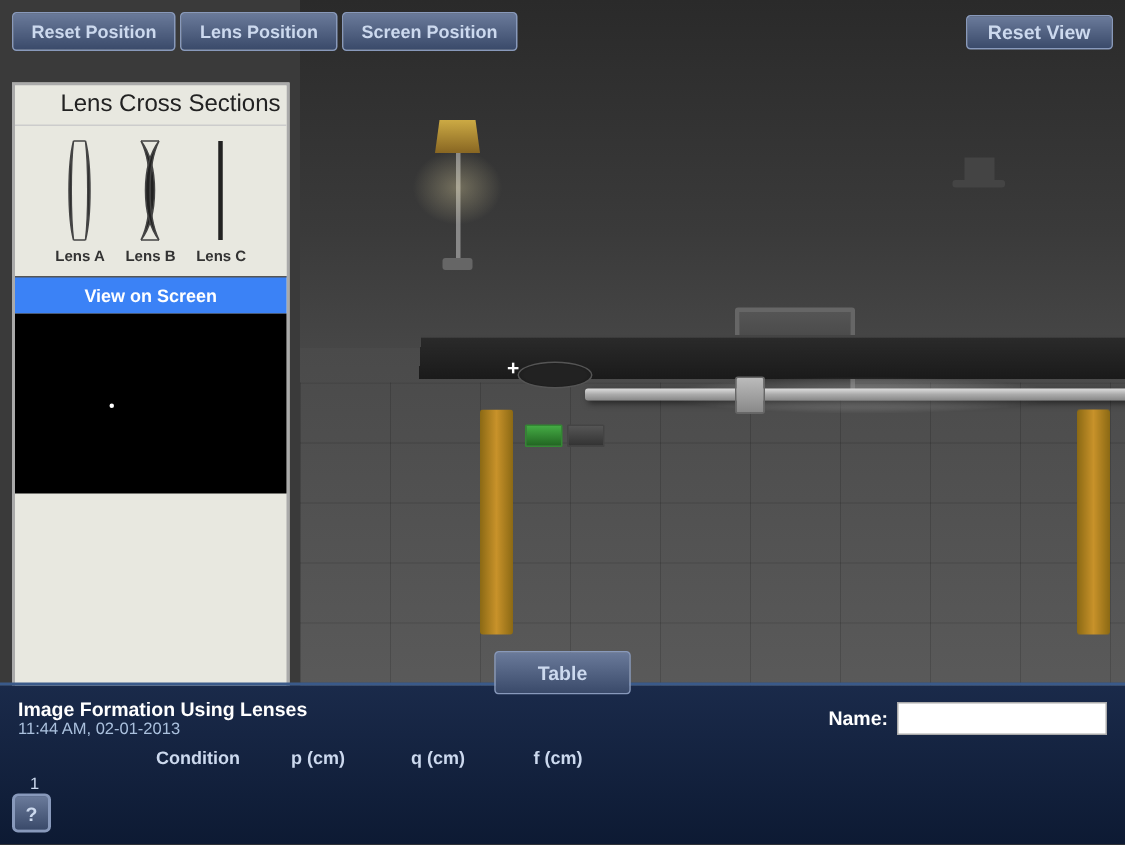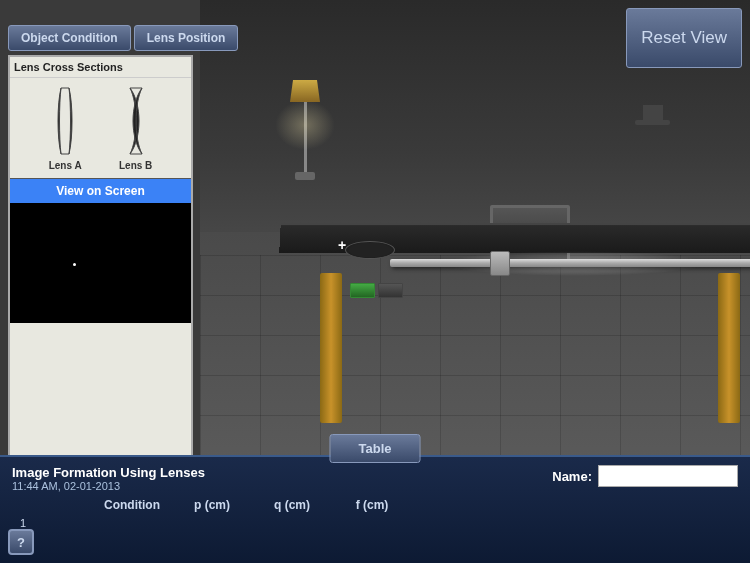--- a/index.html
+++ b/index.html
@@ -24,25 +24,25 @@
       cursor: pointer;
       border-radius: 3px;
       margin-right: 3px;
       font-weight: bold;
     }
     #reset-view-btn {
       margin-left: auto;
       background: linear-gradient(180deg, #6a7a9a 0%, #3a4a6a 100%);
       border: 1px solid #8899bb;
       color: #ccd9ee;
-      font-size: 17px;
-      padding: 19px 14px;
+      font-size: 13px;
+      padding: 3px 14px;
       cursor: pointer;
       border-radius: 3px;
-      font-weight: normal;
+      font-weight: bold;
     }
 
     
     #scene {
       position: absolute;
       top: 0;
       left: 200px;
       right: 0;
       bottom: 100px;
       overflow: hidden;
@@ -253,24 +253,24 @@
       top: 55px;
       left: 8px;
       width: 185px;
       bottom: 100px;
       background: #e8e8e0;
       border: 2px solid #aaa;
       z-index: 5;
     }
     #lens-section-title {
       background: #e8e8e0;
-      text-align: left;
+      text-align: right;
       padding: 4px;
-      font-size: 11px;
-      font-weight: bold;
+      font-size: 16px;
+      font-weight: normal;
       color: #222;
       border-bottom: 1px solid #ccc;
     }
     #lens-diagrams {
       display: flex;
       justify-content: space-around;
       padding: 8px 20px;
       background: #e8e8e0;
       height: 100px;
       align-items: center;
@@ -343,21 +343,21 @@
       right: 0;
       height: 108px;
       background: linear-gradient(180deg, #1a2a4a 0%, #0d1a33 100%);
       border-top: 2px solid #3a5a8a;
       z-index: 15;
       padding: 8px 12px;
     }
     #bottom-panel-header {
       display: flex;
       justify-content: space-between;
-      align-items: flex-start;
+      align-items: center;
       margin-bottom: 6px;
     }
     #panel-title {
       color: #fff;
       font-size: 13px;
       font-weight: bold;
     }
     #panel-datetime {
       color: #aac0dd;
       font-size: 11px;
@@ -473,22 +473,23 @@
       position: absolute;
       color: #fff;
       font-size: 14px;
       font-weight: bold;
     }
   </style>
 </head>
 <body>
 
 <div id="toolbar">
-  <button class="nav-btn">Object Condition</button>
+  <button class="nav-btn">Reset Position</button>
   <button class="nav-btn">Lens Position</button>
+  <button class="nav-btn">Screen Position</button>
   <button id="reset-view-btn">Reset View</button>
 </div>
 
 <div id="left-panel">
   <div id="lens-section-title">Lens Cross Sections</div>
   <div id="lens-diagrams">
 
     <div class="lens-diagram">
       <svg class="lens-svg" viewBox="0 0 28 70">
         <path d="M10,2 C6,18 6,52 10,68 C8,52 8,18 10,2 Z" fill="#222" stroke="#444" stroke-width="1"></path>
@@ -502,20 +503,26 @@
     <div class="lens-diagram">
       <svg class="lens-svg" viewBox="0 0 28 70">
         <path d="M8,2 C20,18 20,52 8,68 C16,52 16,18 8,2 Z" fill="#222" stroke="#444" stroke-width="1"></path>
         <path d="M20,2 C8,18 8,52 20,68 C12,52 12,18 20,2 Z" fill="#222" stroke="#444" stroke-width="1"></path>
         <line x1="8" y1="2" x2="20" y2="2" stroke="#444" stroke-width="1"></line>
         <line x1="8" y1="68" x2="20" y2="68" stroke="#444" stroke-width="1"></line>
       </svg>
       <span class="lens-label">Lens B</span>
     </div>
 
+    <div class="lens-diagram">
+      <svg class="lens-svg" viewBox="0 0 28 70">
+        <line x1="14" y1="2" x2="14" y2="68" stroke="#222" stroke-width="3"></line>
+      </svg>
+      <span class="lens-label">Lens C</span>
+    </div>
   </div>
   <div id="view-on-screen">View on Screen</div>
   <div id="screen-view-area">
     <div class="screen-dot"></div>
   </div>
 </div>
 
 <div id="scene">
   <div class="wall"></div>
   <div class="floor"></div>

